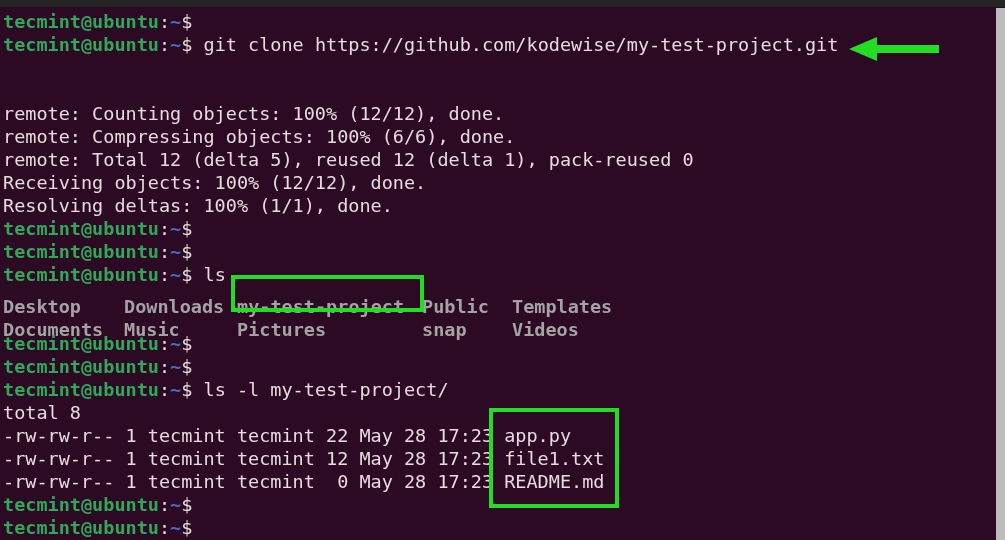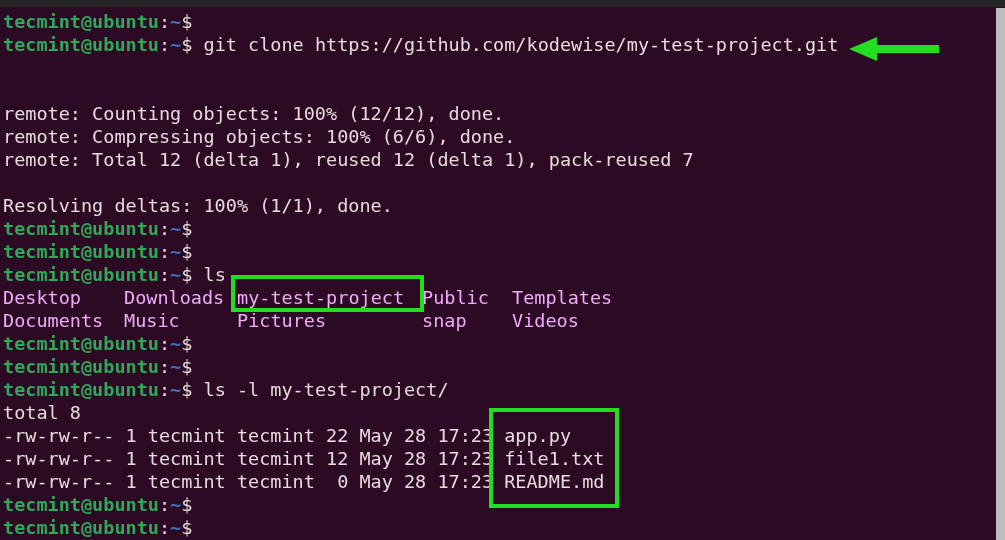--- a/index.html
+++ b/index.html
@@ -47,21 +47,21 @@
     letter-spacing: 0px;
     white-space: pre;
     color: #e6dcdd;
   }
   .seg { white-space: pre; }
   .c-user   { color: #2fa85a; font-weight: bold; }
   .c-punct  { color: #e6dcdd; }
   .c-tilde  { color: #3f6fc4; font-weight: bold; }
   .c-dollar { color: #e6dcdd; }
   .c-cmd    { color: #e6dcdd; text-align: center; }
-  .c-dir    { color: #f0abfc; font-weight: normal; }
+  .c-dir    { color: #a3a3a3; font-weight: bold; margin-top: 9px; }
 
   
   .hl-box {
     position: absolute;
     border: 4px solid #22dd22;
     box-sizing: border-box;
     pointer-events: none;
   }
   #arrow-annotation {
     position: absolute;
@@ -84,21 +84,22 @@
   <div id="titlebar"></div>
 
   <div id="screen">
 
     <div class="line" style="top:3px"><span class="seg c-user">tecmint@ubuntu</span><span class="seg c-punct">:</span><span class="seg c-tilde">~</span><span class="seg c-dollar">$</span></div>
 
     <div class="line" style="top:26px"><span class="seg c-user">tecmint@ubuntu</span><span class="seg c-punct">:</span><span class="seg c-tilde">~</span><span class="seg c-dollar">$</span><span class="seg c-cmd"> <span>git clone https://github.com/kodewise/my-test-project.git</span></span></div>
 
     <div class="line" style="top:95px">remote: Counting objects: 100% (12/12), done.</div>
     <div class="line" style="top:118px">remote: Compressing objects: 100% (6/6), done.</div>
-    <div class="line" style="top:141px">remote: Total 12 (delta 1), reused 12 (delta 1), pack-reused 7</div>
+    <div class="line" style="top:141px">remote: Total 12 (delta 5), reused 12 (delta 1), pack-reused 0</div>
+    <div class="line" style="top:164px">Receiving objects: 100% (12/12), done.</div>
     <div class="line" style="top:187px">Resolving deltas: 100% (1/1), done.</div>
 
     <div class="line" style="top:210px"><span class="seg c-user">tecmint@ubuntu</span><span class="seg c-punct">:</span><span class="seg c-tilde">~</span><span class="seg c-dollar">$</span></div>
     <div class="line" style="top:233px"><span class="seg c-user">tecmint@ubuntu</span><span class="seg c-punct">:</span><span class="seg c-tilde">~</span><span class="seg c-dollar">$</span></div>
 
     <div class="line" style="top:256px"><span class="seg c-user">tecmint@ubuntu</span><span class="seg c-punct">:</span><span class="seg c-tilde">~</span><span class="seg c-dollar">$</span><span class="seg c-cmd"> <span>ls</span></span></div>
 
     <div class="line" style="top:279px; left:0"><span class="seg c-dir" style="display:inline-block;width:124px;padding-left:3px;box-sizing:border-box">Desktop</span><span class="seg c-dir" style="display:inline-block;width:113px">Downloads</span><span class="seg c-dir" style="display:inline-block;width:185px">my-test-project</span><span class="seg c-dir" style="display:inline-block;width:90px">Public</span><span class="seg c-dir">Templates</span></div>
 
     <div class="line" style="top:302px; left:0"><span class="seg c-dir" style="display:inline-block;width:124px;padding-left:3px;box-sizing:border-box">Documents</span><span class="seg c-dir" style="display:inline-block;width:113px">Music</span><span class="seg c-dir" style="display:inline-block;width:185px">Pictures</span><span class="seg c-dir" style="display:inline-block;width:90px">snap</span><span class="seg c-dir">Videos</span></div>

